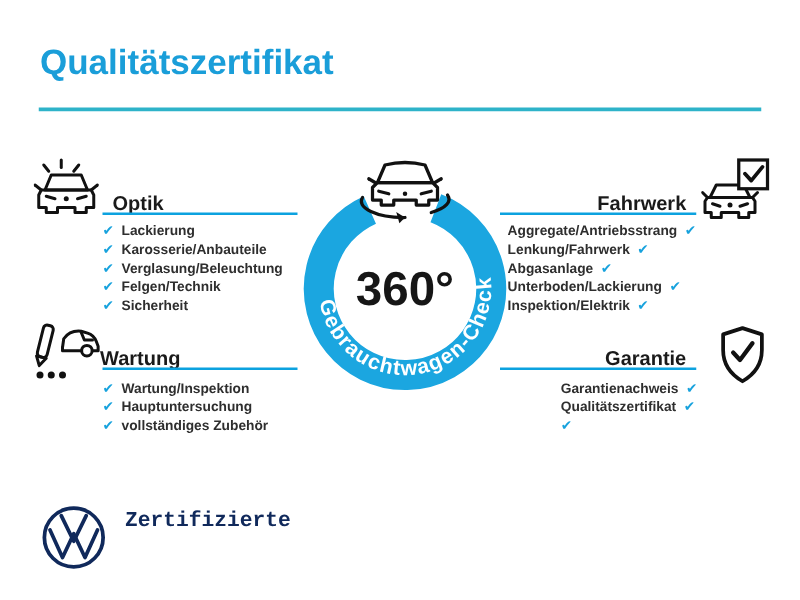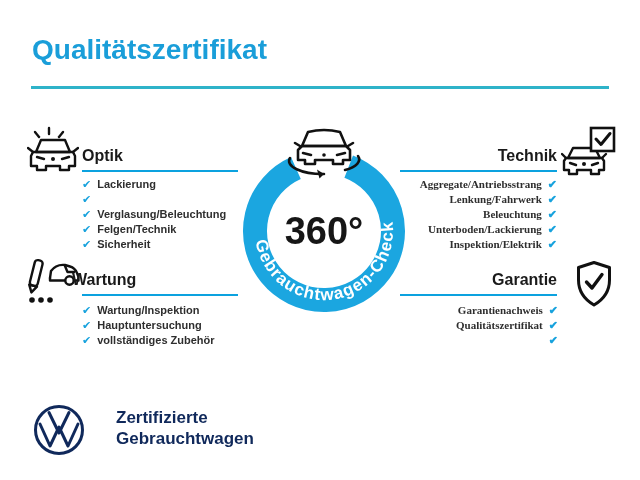--- a/index.html
+++ b/index.html
@@ -9,36 +9,36 @@
     font-family:"Liberation Sans","DejaVu Sans",sans-serif;
   }
   .title{
     position:absolute;left:32px;top:34px;margin:0;
     font-size:28px;font-weight:700;color:#1A9ED9;letter-spacing:0;
   }
   .top-rule{
     position:absolute;left:31px;top:86px;width:578px;height:3px;background:#2EB3C9;
   }
   .heading{
-    position:absolute;margin:0;font-size:16px;font-weight:700;color:#1a1a1a;
+    position:absolute;margin:8px;font-size:16px;font-weight:700;color:#1a1a1a;
   }
   .underline{position:absolute;height:2px;background:#0CA2DF;}
   .checklist{
     position:absolute;margin:0;padding:0;list-style:none;
   }
   .checklist li{
     display:flex;align-items:baseline;gap:6px;height:15px;
     font-size:11px;font-weight:700;color:#2e2e2e;white-space:nowrap;
   }
-  .checklist.right li{justify-content:flex-end;font-family:Liberation Serif, serif;}
+  .checklist.right li{}
   .chk{color:#17A2DD;font-size:11px;font-weight:700;}
   .icon-abs{position:absolute;}
   .footer-text{
-    position:absolute;left:116px;top:407px;margin:0;
-    font-size:17px;line-height:21px;font-weight:700;color:#10295B;
+    position:absolute;left:100px;top:407px;margin:0;
+    font-size:17px;line-height:21px;font-weight:700;color:#10295B;font-family:Liberation Mono, monospace;
   }
   svg{display:block;}
   .ring-text{
     font-size:17px;font-weight:700;fill:#ffffff;letter-spacing:1.1px;
     font-family:"Liberation Sans","DejaVu Sans",sans-serif;
   }
   .degree-text{
     font-size:38px;font-weight:700;fill:#161616;
     font-family:"Liberation Sans","DejaVu Sans",sans-serif;
   }
@@ -97,36 +97,37 @@
   </svg>
 
   <svg class="icon-abs" style="left:574px;top:260px" width="40" height="48" viewBox="0 0 40 48">
     <path d="M20 2.5 L35.5 7.5 L35.5 20 Q35.5 36 20 45 Q4.5 36 4.5 20 L4.5 7.5 Z" fill="none" stroke="#111" stroke-width="3" stroke-linejoin="round"></path>
     <path d="M12.5 22 L18 28 L28 14.5" fill="none" stroke="#111" stroke-width="3.4" stroke-linecap="round" stroke-linejoin="round"></path>
   </svg>
 
   <h2 class="heading" style="left:82px;top:147px">Optik</h2>
   <div class="underline" style="left:82px;top:170px;width:156px"></div>
 
-  <h2 class="heading" style="right:83px;top:147px">Technik</h2>
+  <h2 class="heading" style="right:83px;top:147px">Fahrwerk</h2>
   <div class="underline" style="left:400px;top:170px;width:157px"></div>
 
   <h2 class="heading" style="left:72px;top:271px">Wartung</h2>
   <div class="underline" style="left:82px;top:294px;width:156px"></div>
 
   <h2 class="heading" style="right:83px;top:271px">Garantie</h2>
   <div class="underline" style="left:400px;top:294px;width:157px"></div>
 
   <ul class="checklist" style="left:82px;top:178px">
     <li>
         <span class="chk">✔</span>
         <span>Lackierung</span>
       </li>
     <li>
         <span class="chk">✔</span>
+        <span>Karosserie/Anbauteile</span>
       </li>
     <li>
         <span class="chk">✔</span>
         <span>Verglasung/Beleuchtung</span>
       </li>
     <li>
         <span class="chk">✔</span>
         <span>Felgen/Technik</span>
       </li>
     <li>
@@ -138,21 +139,21 @@
   <ul class="checklist right" style="right:83px;top:178px">
     <li>
         <span>Aggregate/Antriebsstrang</span>
         <span class="chk">✔</span>
       </li>
     <li>
         <span>Lenkung/Fahrwerk</span>
         <span class="chk">✔</span>
       </li>
     <li>
-        <span>Beleuchtung</span>
+        <span>Abgasanlage</span>
         <span class="chk">✔</span>
       </li>
     <li>
         <span>Unterboden/Lackierung</span>
         <span class="chk">✔</span>
       </li>
     <li>
         <span>Inspektion/Elektrik</span>
         <span class="chk">✔</span>
       </li>
@@ -214,16 +215,15 @@
 
   <svg class="icon-abs" style="left:33px;top:404px" width="52" height="52" viewBox="0 0 52 52">
     <g fill="none" stroke="#10295B" stroke-width="3" stroke-linecap="round" stroke-linejoin="round">
       <circle cx="26" cy="26" r="23.5"></circle>
       <path d="M16 8.5 L26 29 L36 8.5"></path>
       <path d="M7 20 L17 42 L26 23 L35 42 L45 20"></path>
     </g>
   </svg>
   <p class="footer-text">
     <span>Zertifizierte</span><br>
-    <span>Gebrauchtwagen</span>
   </p>
 
 </div>
 
 </body></html>

